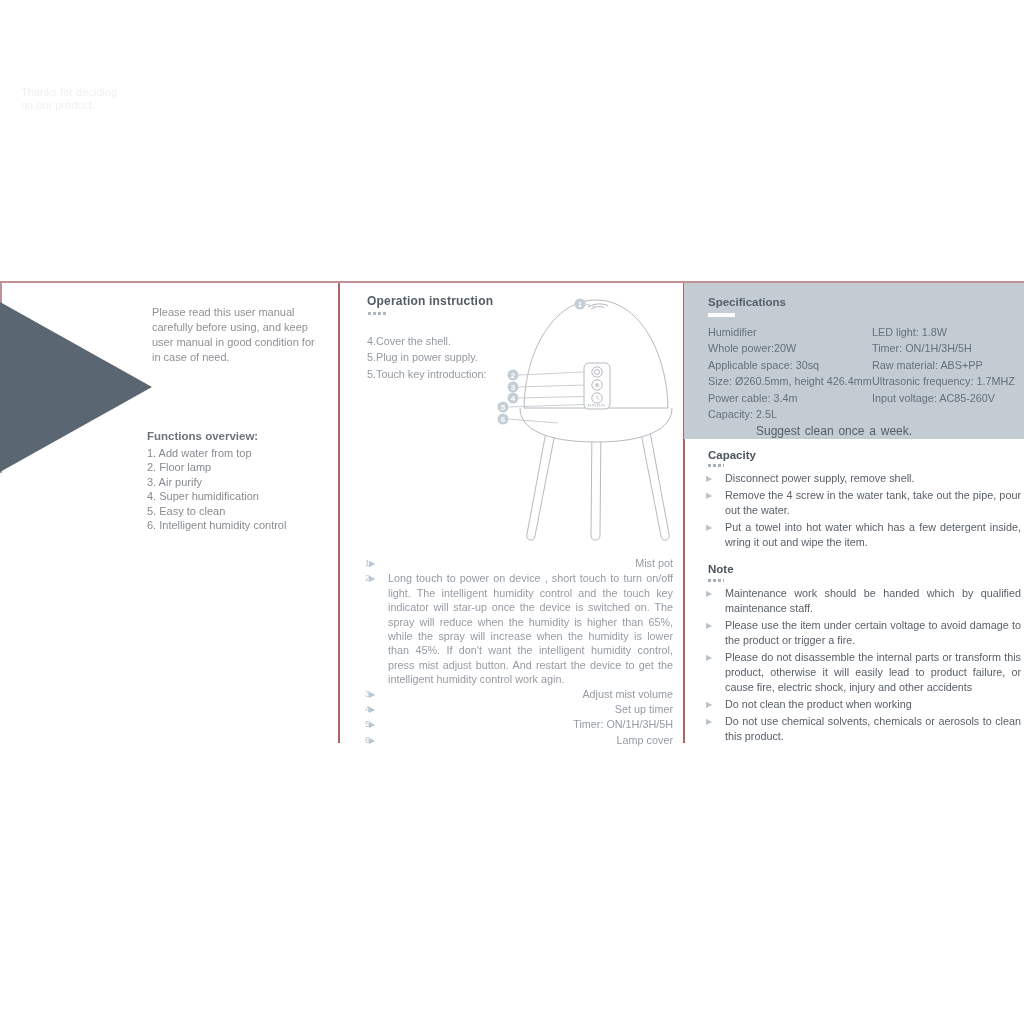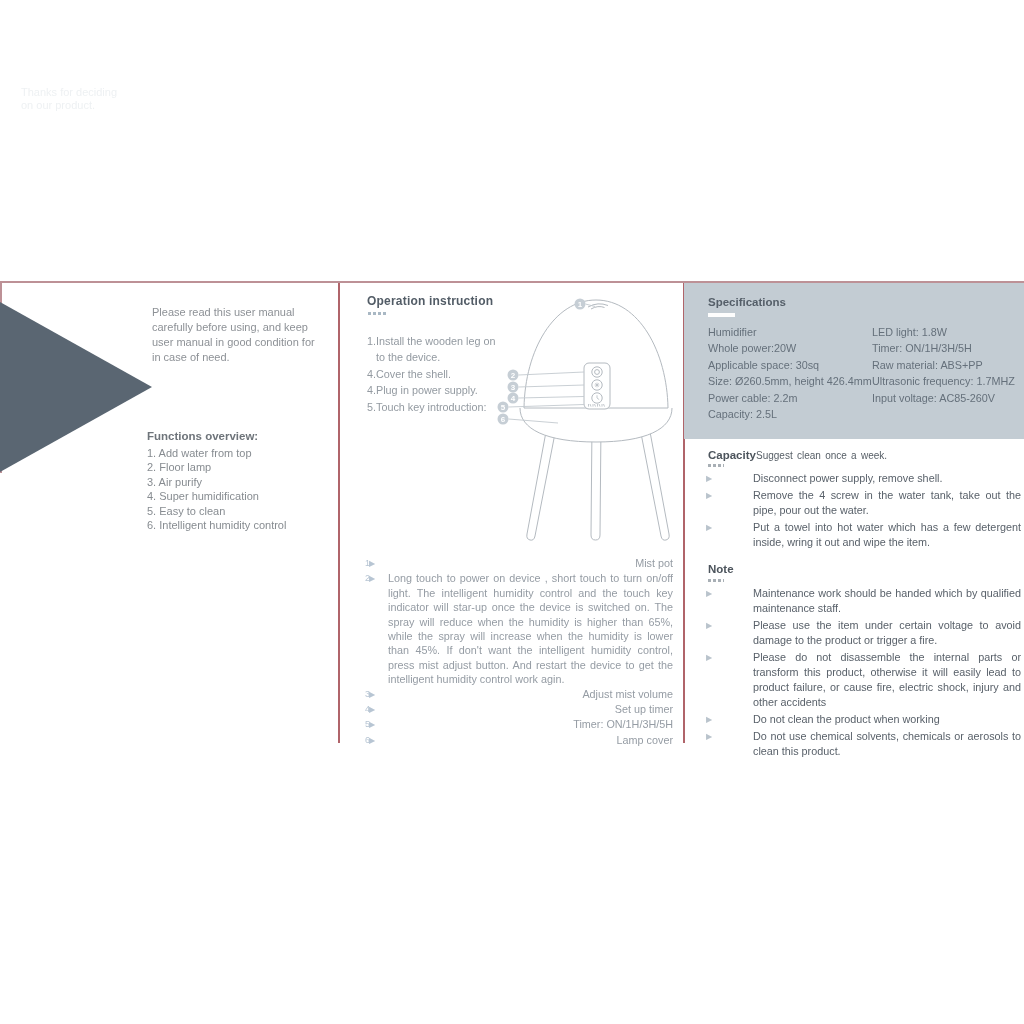--- a/index.html
+++ b/index.html
@@ -42,27 +42,27 @@
   
   .spec-box{left:684px;top:283px;width:387px;height:156px;background:#c3ccd3;}
   .spec-heading{left:24px;top:13px;font-size:11.5px;font-weight:bold;color:#555f69;position:absolute;}
   .spec-underline{left:24px;top:30px;width:27px;height:4px;background:#fdfdfd;position:absolute;}
   .spec-col{position:absolute;top:41px;font-size:10.8px;line-height:16.4px;color:#65707b;white-space:nowrap;}
   .spec-col-left{left:24px;}
   .spec-col-right{left:188px;}
   .sec-heading{font-size:11.5px;font-weight:bold;color:#4c545c;}
   .m-heading{left:708px;top:449px;}
   .m-underline{left:708px;top:464px;width:16px;background:repeating-linear-gradient(90deg,#a8afb5 0 3px,transparent 3px 5px);height:3px;}
-  .m-sub{left:756px;top:450px;font-size:10px;color:#565e66;word-spacing:1.5px;}
+  .m-sub{left:756px;top:424px;font-size:12px;color:#565e66;word-spacing:1.5px;}
   .bullet-list{width:315px;font-size:10.8px;line-height:15px;color:#59616a;}
   .m-list{left:706px;top:471px;}
   .n-list{left:706px;top:586px;}
   .b-item{display:flex;align-items:flex-start;margin-bottom:2px;}
   .b-icon{width:19px;flex:none;color:#b9c3cc;font-size:8px;line-height:15px;}
-  .b-text{flex:1;text-align:justify;margin-left:28px;}
+  .b-text{flex:1;text-align:justify;}
   .n-heading{left:708px;top:563px;}
   .n-underline{left:708px;top:579px;width:16px;background:repeating-linear-gradient(90deg,#a8afb5 0 3px,transparent 3px 5px);height:3px;}
 </style>
 </head>
 <body>
 
 <div class="abs rule-top"></div>
 <div class="abs edge-left"></div>
 <div class="abs divider div1"></div>
 <div class="abs divider div2"></div>
@@ -83,23 +83,22 @@
   <div>3. Air purify</div>
   <div>4. Super humidification</div>
   <div>5. Easy to clean</div>
   <div>6. Intelligent humidity control</div>
 </div>
 
 <div class="abs op-heading">Operation instruction</div>
 <div class="abs dash-underline op-underline"></div>
 
 <div class="abs steps">
-  <div class="step">1.Install the wooden leg on to the device.</div>
   <div class="step">4.Cover the shell.</div>
-  <div class="step">4.Plug in power supply.</div>
+  <div class="step">5.Plug in power supply.</div>
   <div class="step">5.Touch key introduction:</div>
 </div>
 
 <svg class="abs diagram" width="200" height="270" viewBox="0 0 200 270">
   <g stroke="#b4bac0" stroke-width="1" fill="none">
 
     <path d="M 66 131 L 45 244 Q 44 249 48 250 Q 52 251 53 246 L 75 133 Z" fill="#ffffff"></path>
     <path d="M 110 135 L 109 245 Q 109 250 113.5 250 Q 118 250 118 245 L 119 135 Z" fill="#ffffff"></path>
     <path d="M 157 133 L 179 246 Q 180 251 184 250 Q 188 249 187 244 L 166 131 Z" fill="#ffffff"></path>
 
@@ -177,21 +176,21 @@
 </div>
 
 <div class="abs spec-box">
   <div class="spec-heading">Specifications</div>
   <div class="spec-underline"></div>
   <div class="spec-col spec-col-left">
     <div>Humidifier</div>
     <div>Whole power:20W</div>
     <div>Applicable space: 30sq</div>
     <div>Size: Ø260.5mm, height 426.4mm</div>
-    <div>Power cable: 2.2m</div>
+    <div>Power cable: 3.4m</div>
     <div>Capacity: 2.5L</div>
   </div>
   <div class="spec-col spec-col-right">
     <div>LED light: 1.8W</div>
     <div>Timer: ON/1H/3H/5H</div>
     <div>Raw material: ABS+PP</div>
     <div>Ultrasonic frequency: 1.7MHZ</div>
     <div>Input voltage: AC85-260V</div>
   </div>
 </div>

